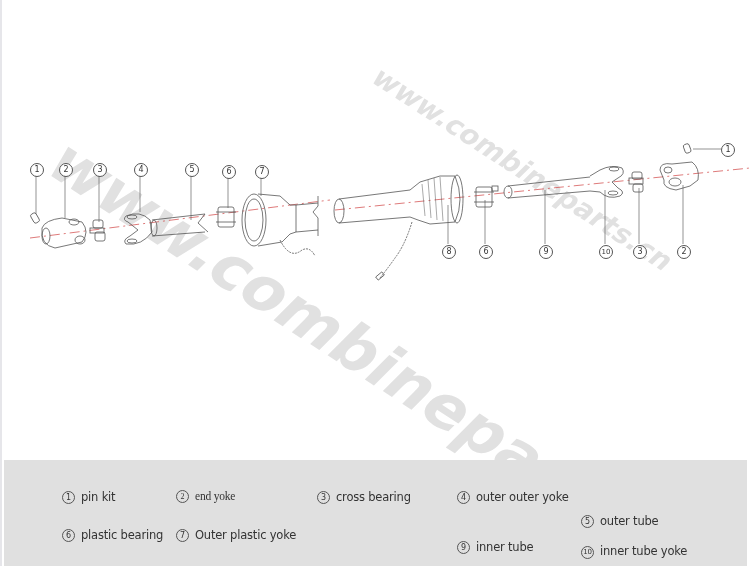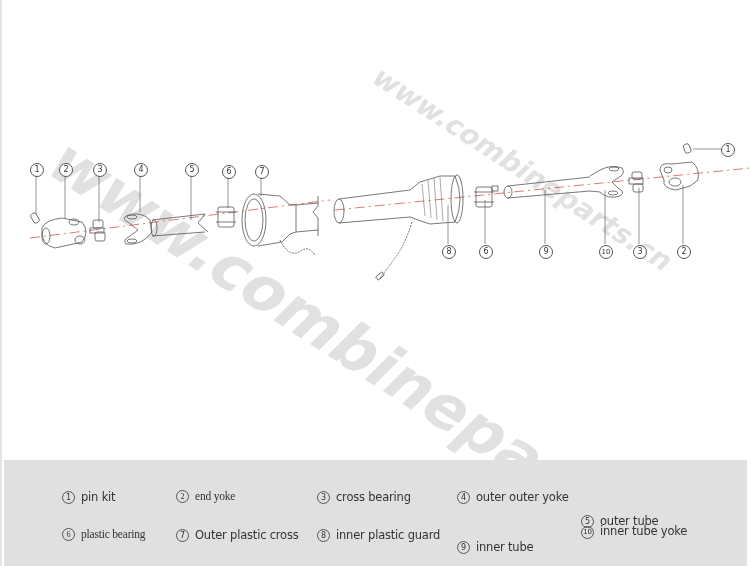--- a/index.html
+++ b/index.html
@@ -178,28 +178,25 @@
   </div>
   <div class="legend-item" style="left:313px;top:30px;">
     <span class="num">3</span><span>cross bearing</span>
   </div>
   <div class="legend-item" style="left:453px;top:30px;">
     <span class="num">4</span><span>outer outer yoke</span>
   </div>
   <div class="legend-item" style="left:577px;top:30px;margin-top:24px;">
     <span class="num">5</span><span>outer tube</span>
   </div>
-  <div class="legend-item" style="left:58px;top:68px;font-family:Liberation Serif, serif;">
+  <div class="legend-item" style="left:58px;top:68px;">
     <span class="num">6</span><span>plastic bearing</span>
   </div>
   <div class="legend-item" style="left:172px;top:68px;">
-    <span class="num">7</span><span>Outer plastic cross</span>
-  </div>
-  <div class="legend-item" style="left:313px;top:68px;">
-    <span class="num">8</span><span>inner plastic guard</span>
+    <span class="num">7</span><span>Outer plastic yoke</span>
   </div>
   <div class="legend-item" style="left:453px;top:68px;margin-top:12px;">
     <span class="num">9</span><span>inner tube</span>
   </div>
-  <div class="legend-item" style="left:577px;top:64px;">
+  <div class="legend-item" style="left:577px;top:84px;">
     <span class="num" style="font-size:7px;">10</span><span>inner tube yoke</span>
   </div>
 </div>
 
 </body></html>

